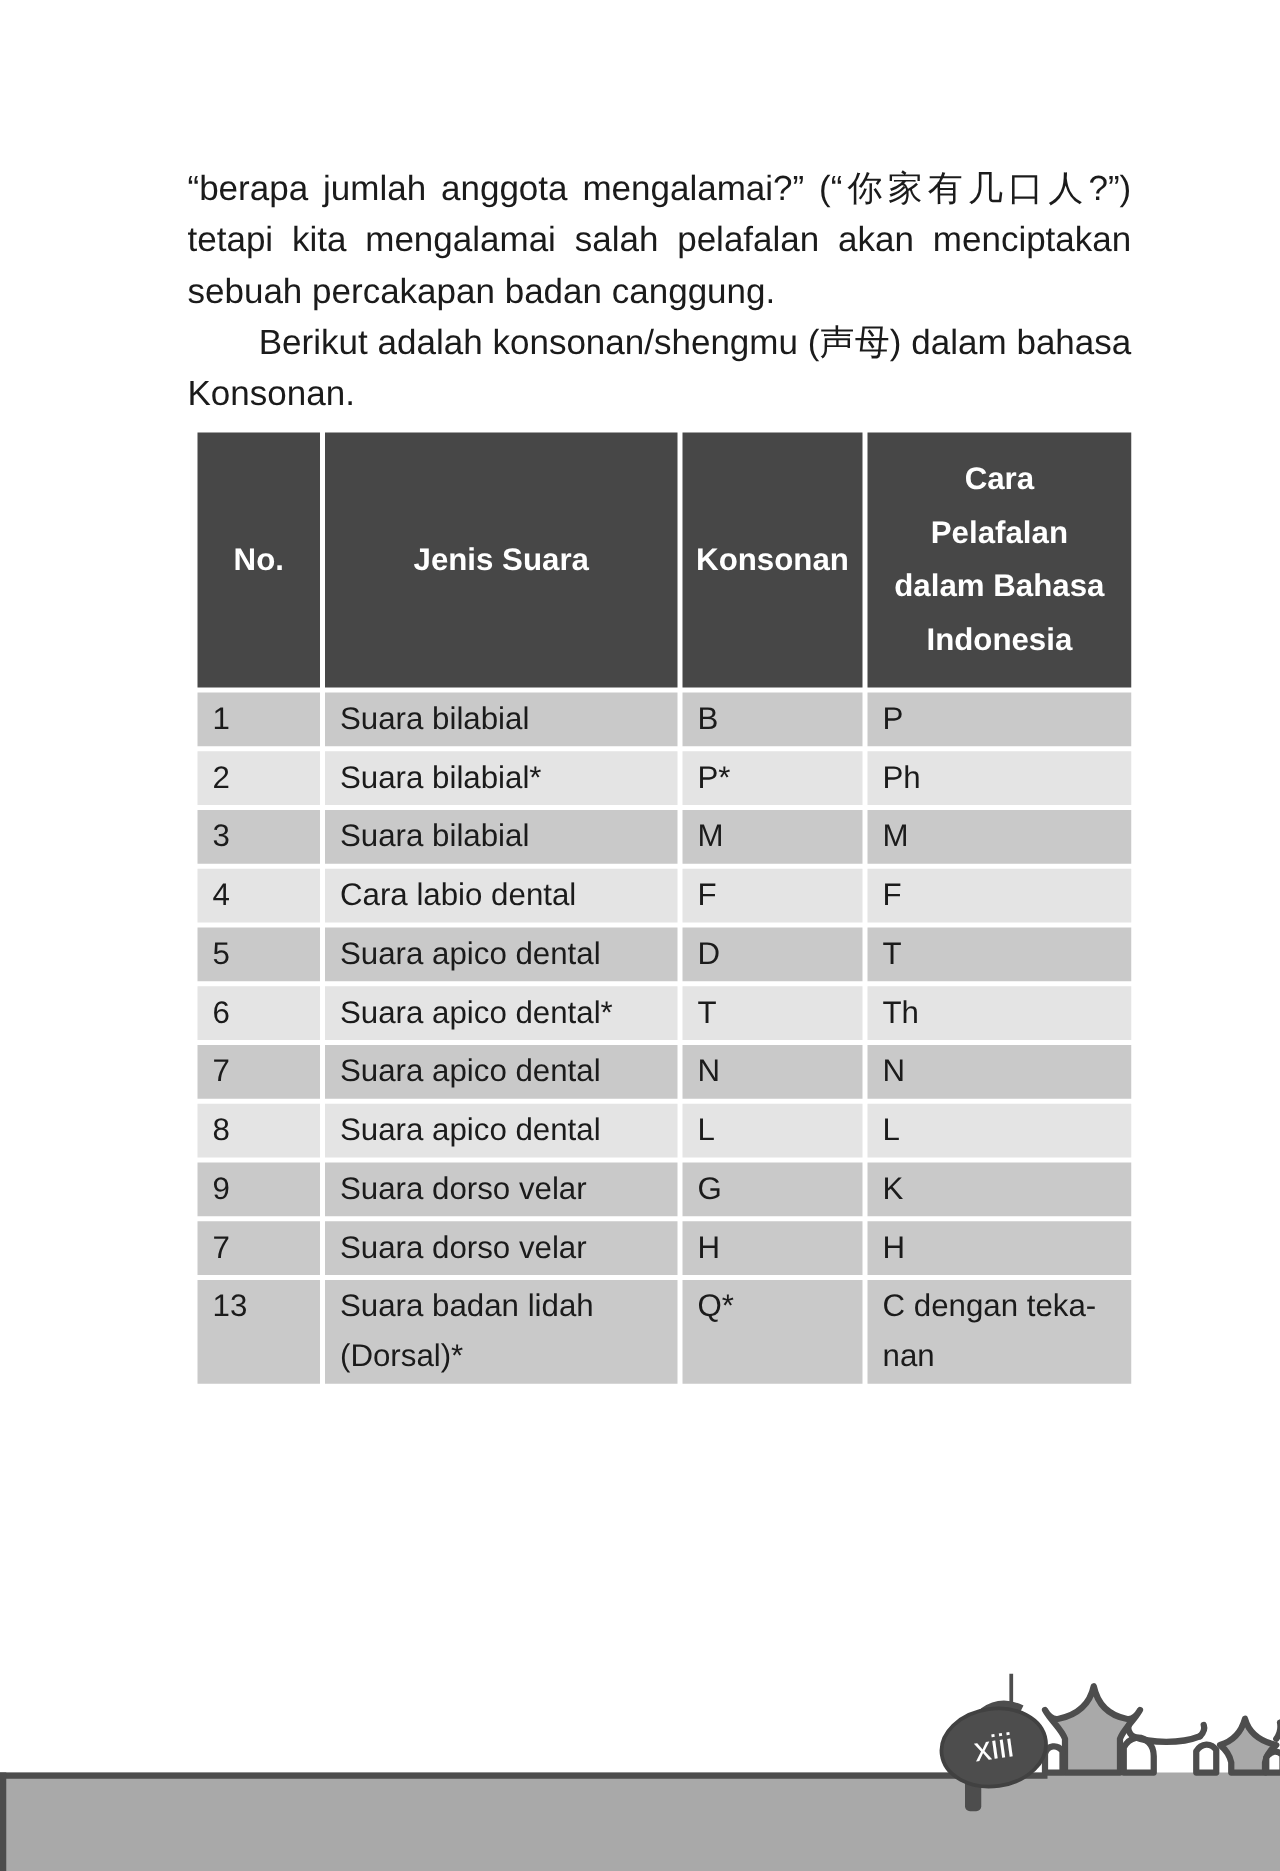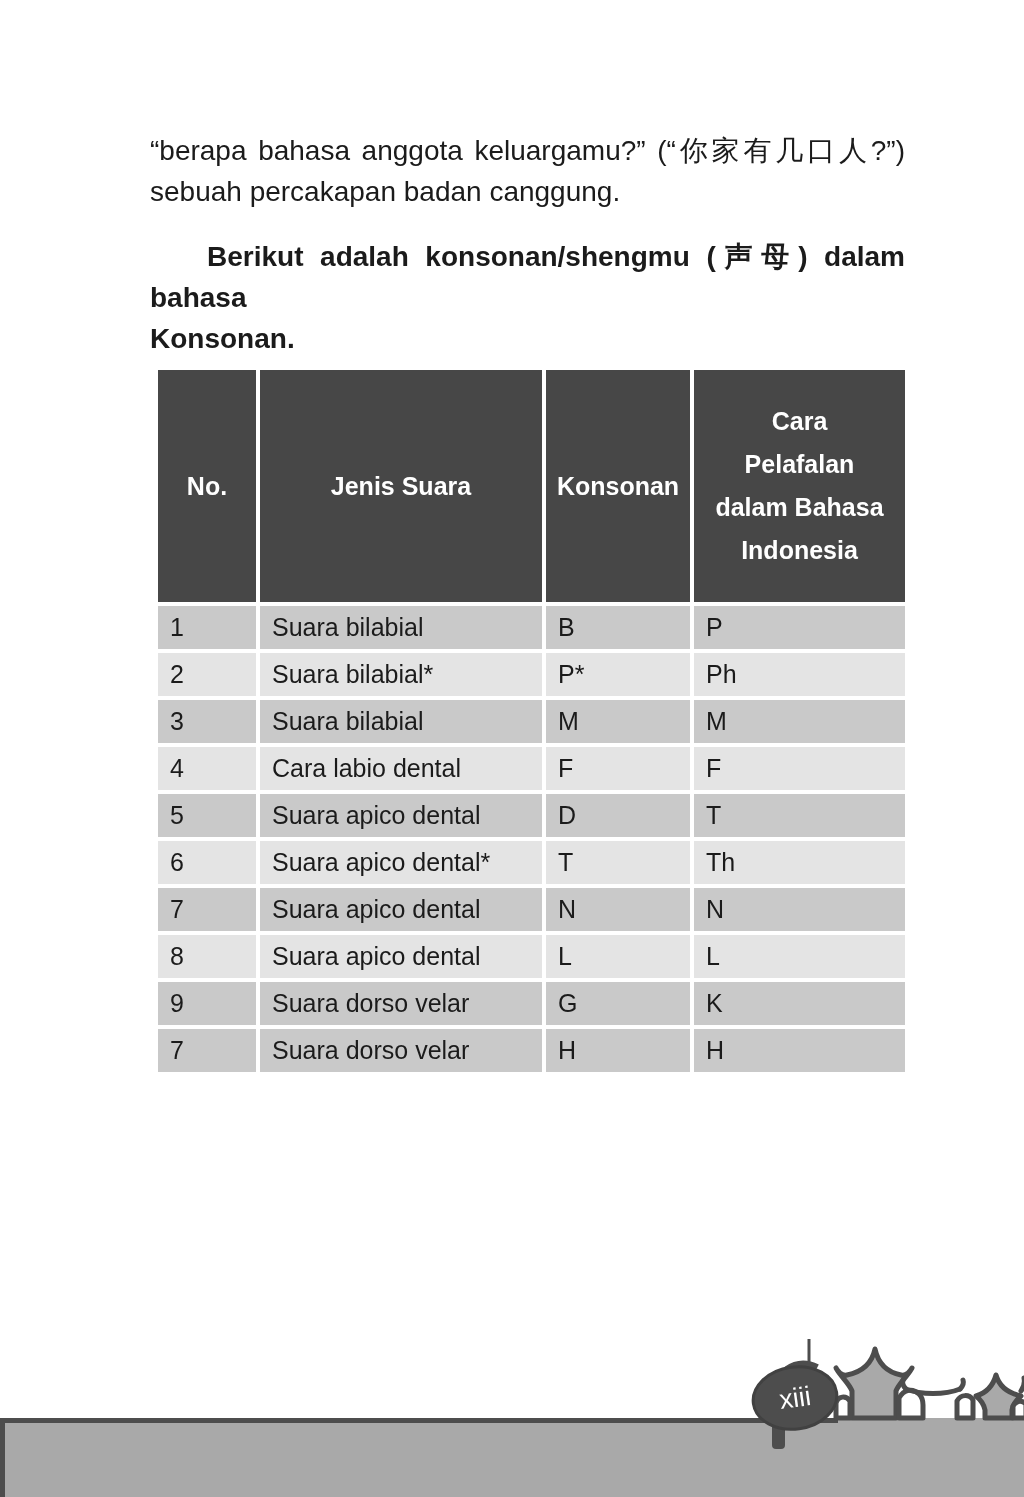--- a/index.html
+++ b/index.html
@@ -4,44 +4,45 @@
 <style>
   html,body{margin:0;padding:0;background:#fff;}
   .page{
     position:relative;width:1024px;height:1497px;background:#ffffff;
     overflow:hidden;font-family:"Liberation Sans",sans-serif;color:#1b1b1b;
   }
   .content{position:absolute;left:150px;top:130px;width:755px;font-size:28px;line-height:41px;}
   .para{margin:0;}
   .jline{text-align:justify;text-align-last:justify;}
   .jline.last{text-align:left;text-align-last:left;}
-  .p2{margin-top:24px;font-weight:bold;}
+  .p2{}
   .p2 .first{text-indent:57px;}
   .tbl{border-collapse:separate;border-spacing:4px;width:755px;margin:7px 0 0 4px;table-layout:fixed;}
   .tbl th{
     background:#474747;color:#ffffff;font-weight:bold;font-size:25px;line-height:43px;
-    text-align:center;vertical-align:middle;white-space:pre-line;height:232px;padding:0 4px;
+    text-align:center;vertical-align:middle;white-space:pre-line;height:204px;padding:0 4px;
   }
   .tbl td{
     font-size:25px;line-height:40px;padding:1px 12px 2px 12px;vertical-align:top;
     white-space:pre-line;height:40px;overflow:hidden;
   }
   tr.dark td{background:#c9c9c9;}
   tr.light td{background:#e4e4e4;}
   .decor{position:absolute;left:0;bottom:0;width:1024px;height:180px;}
 </style>
 </head>
 <body>
 
 <div class="page">
 
   <div class="content">
 
     <div class="para">
-      <div class="jline">“berapa bahasa anggota keluargamu?” (“你家有几口人?”)</div>
+      <div class="jline">“berapa jumlah anggota mengalamai?” (“你家有几口人?”)</div>
+      <div class="jline">tetapi kita mengalamai salah pelafalan akan menciptakan</div>
       <div class="jline last">sebuah percakapan badan canggung.</div>
     </div>
 
     <div class="para p2">
       <div class="jline first">Berikut adalah konsonan/shengmu (声母) dalam bahasa</div>
       <div class="jline last">Konsonan.</div>
     </div>
 
     <table class="tbl">
       <colgroup>
@@ -113,20 +114,28 @@
         <td>Suara dorso velar</td>
         <td>G</td>
         <td>K</td>
       </tr>
       <tr class="dark">
         <td>7</td>
         <td>Suara dorso velar</td>
         <td>H</td>
         <td>H</td>
       </tr>
+      <tr class="dark">
+        <td>13</td>
+        <td>Suara badan lidah
+(Dorsal)*</td>
+        <td>Q*</td>
+        <td>C dengan teka-
+nan</td>
+      </tr>
     </tbody>
       </table>
   </div>
 
   <svg class="decor" viewBox="0 0 1024 180" xmlns="http://www.w3.org/2000/svg">
 
     <g>
       <rect x="0" y="101" width="1024" height="79" fill="#a9a9a9"></rect>
       <path d="M0 103.5 H838" stroke="#4d4d4d" stroke-width="5" fill="none"></path>
       <path d="M2.5 101 V180" stroke="#4d4d4d" stroke-width="5" fill="none"></path>

